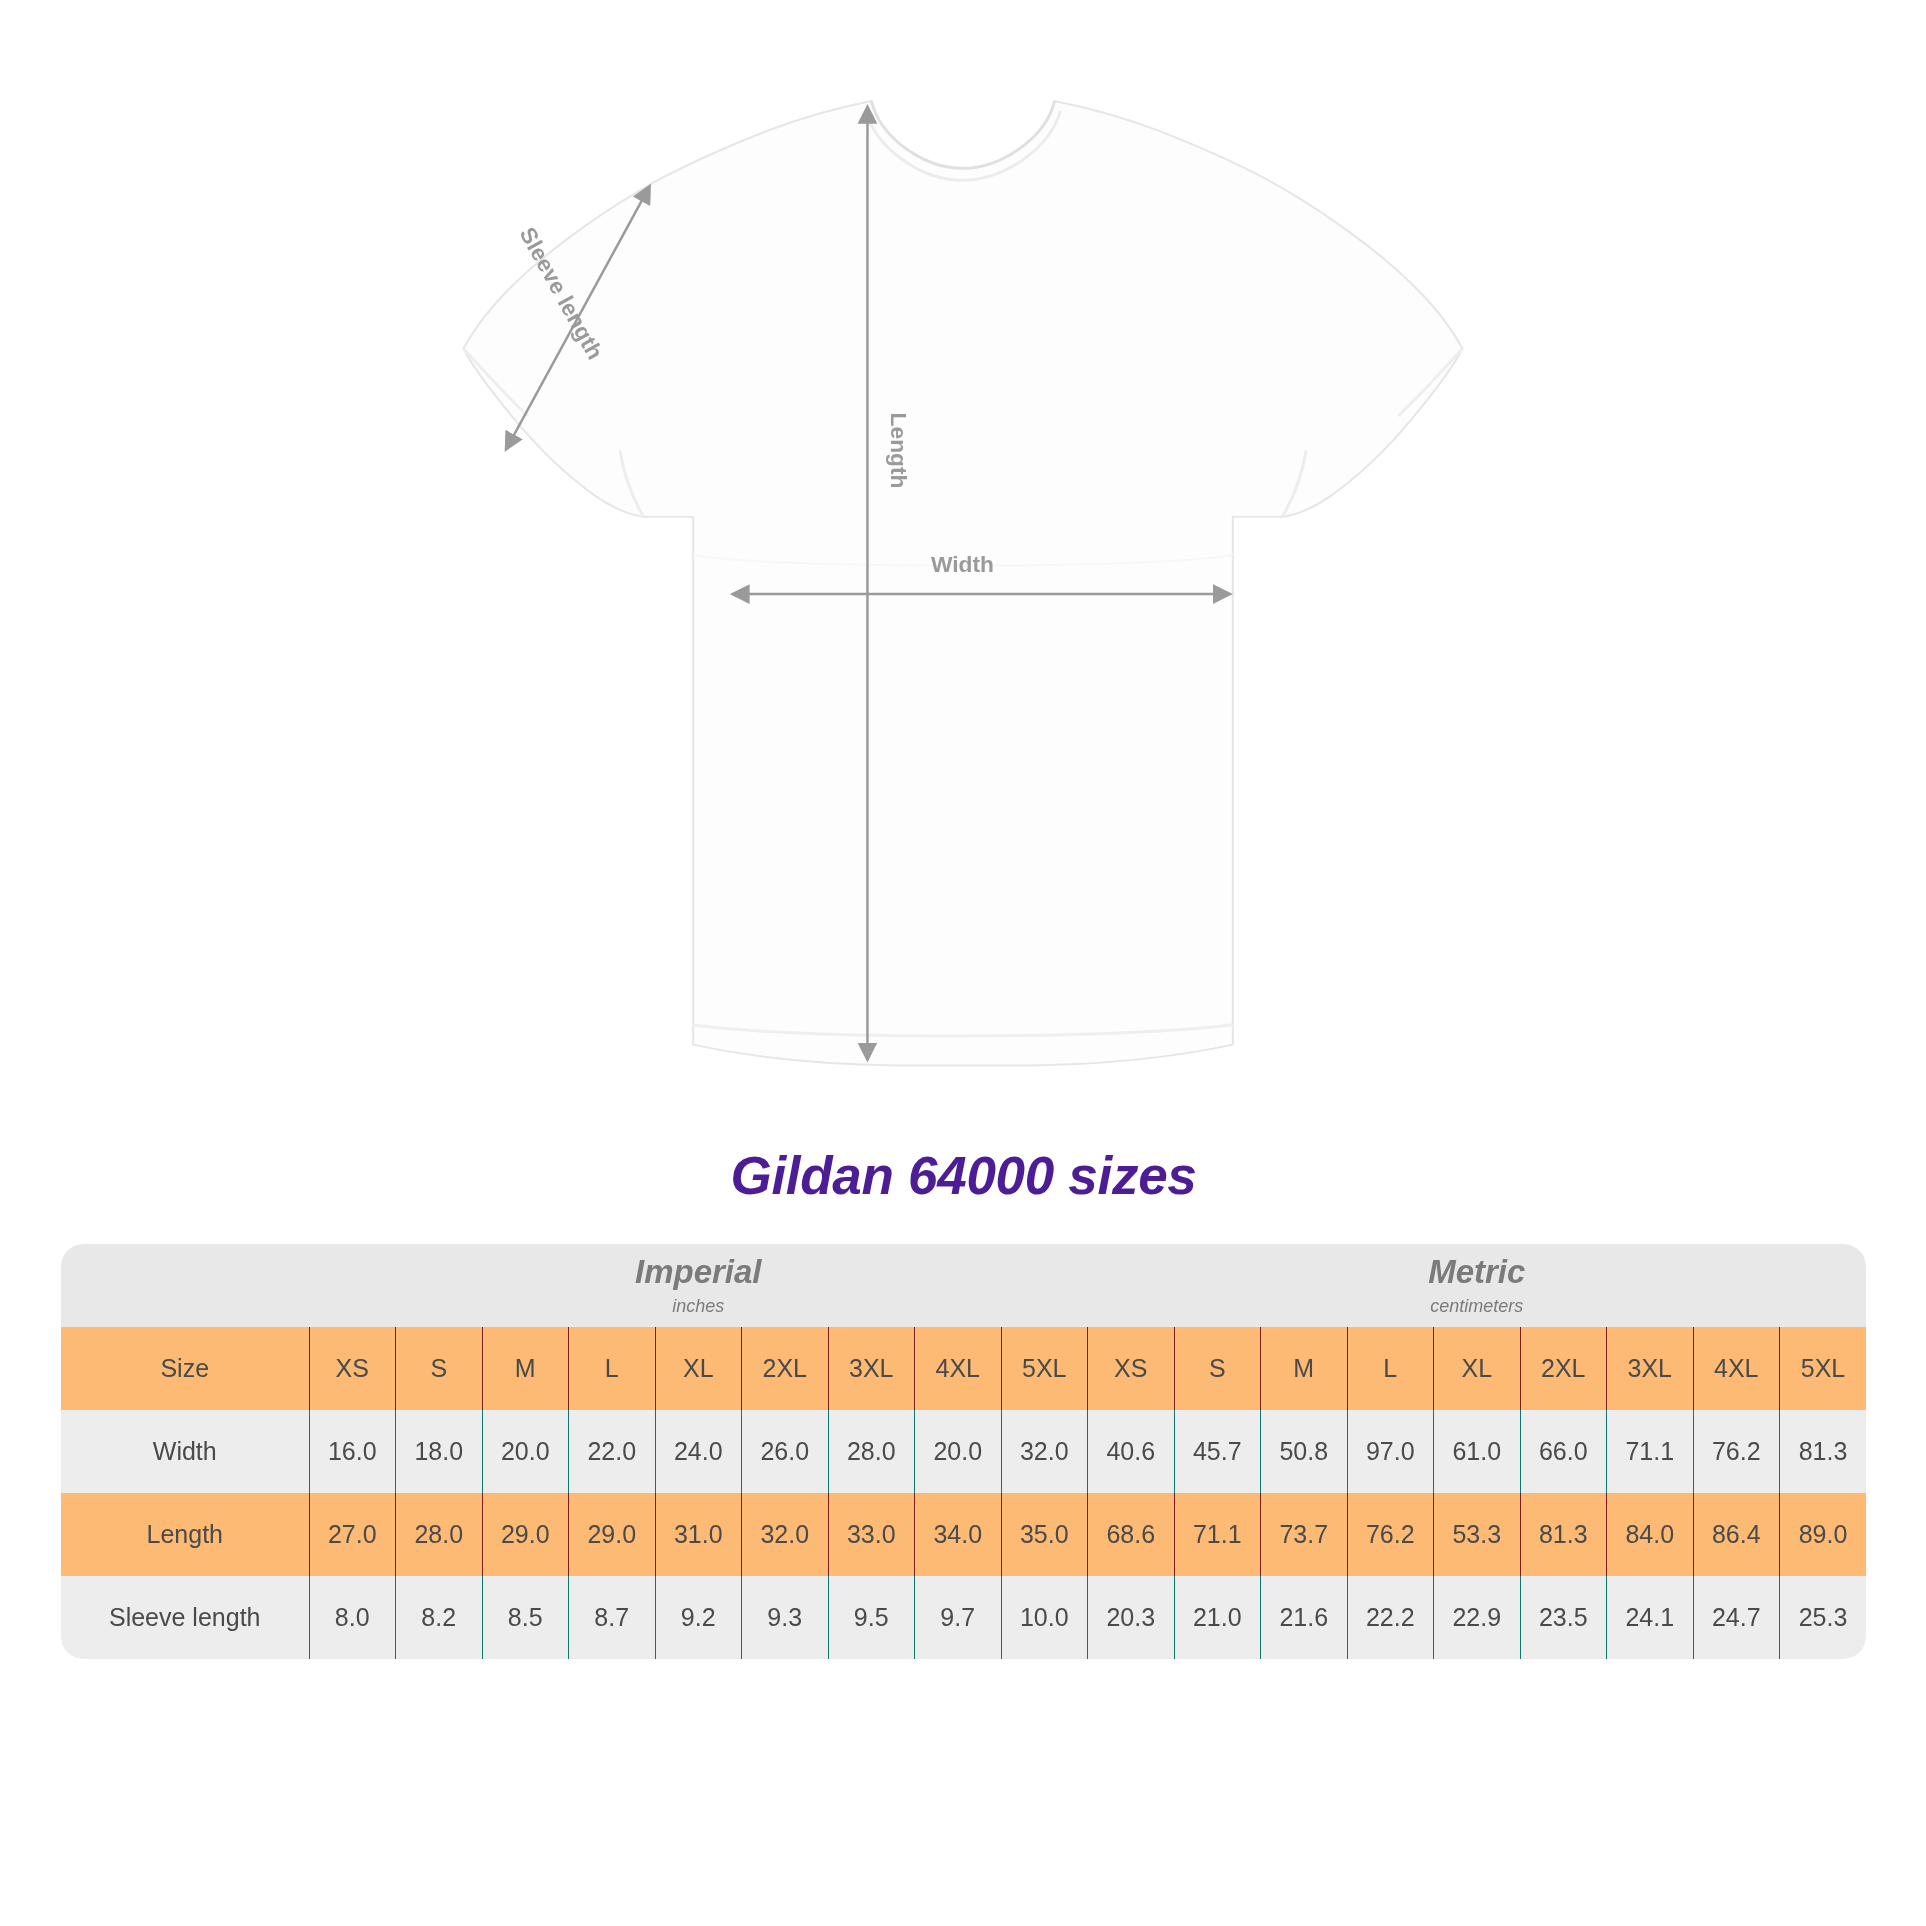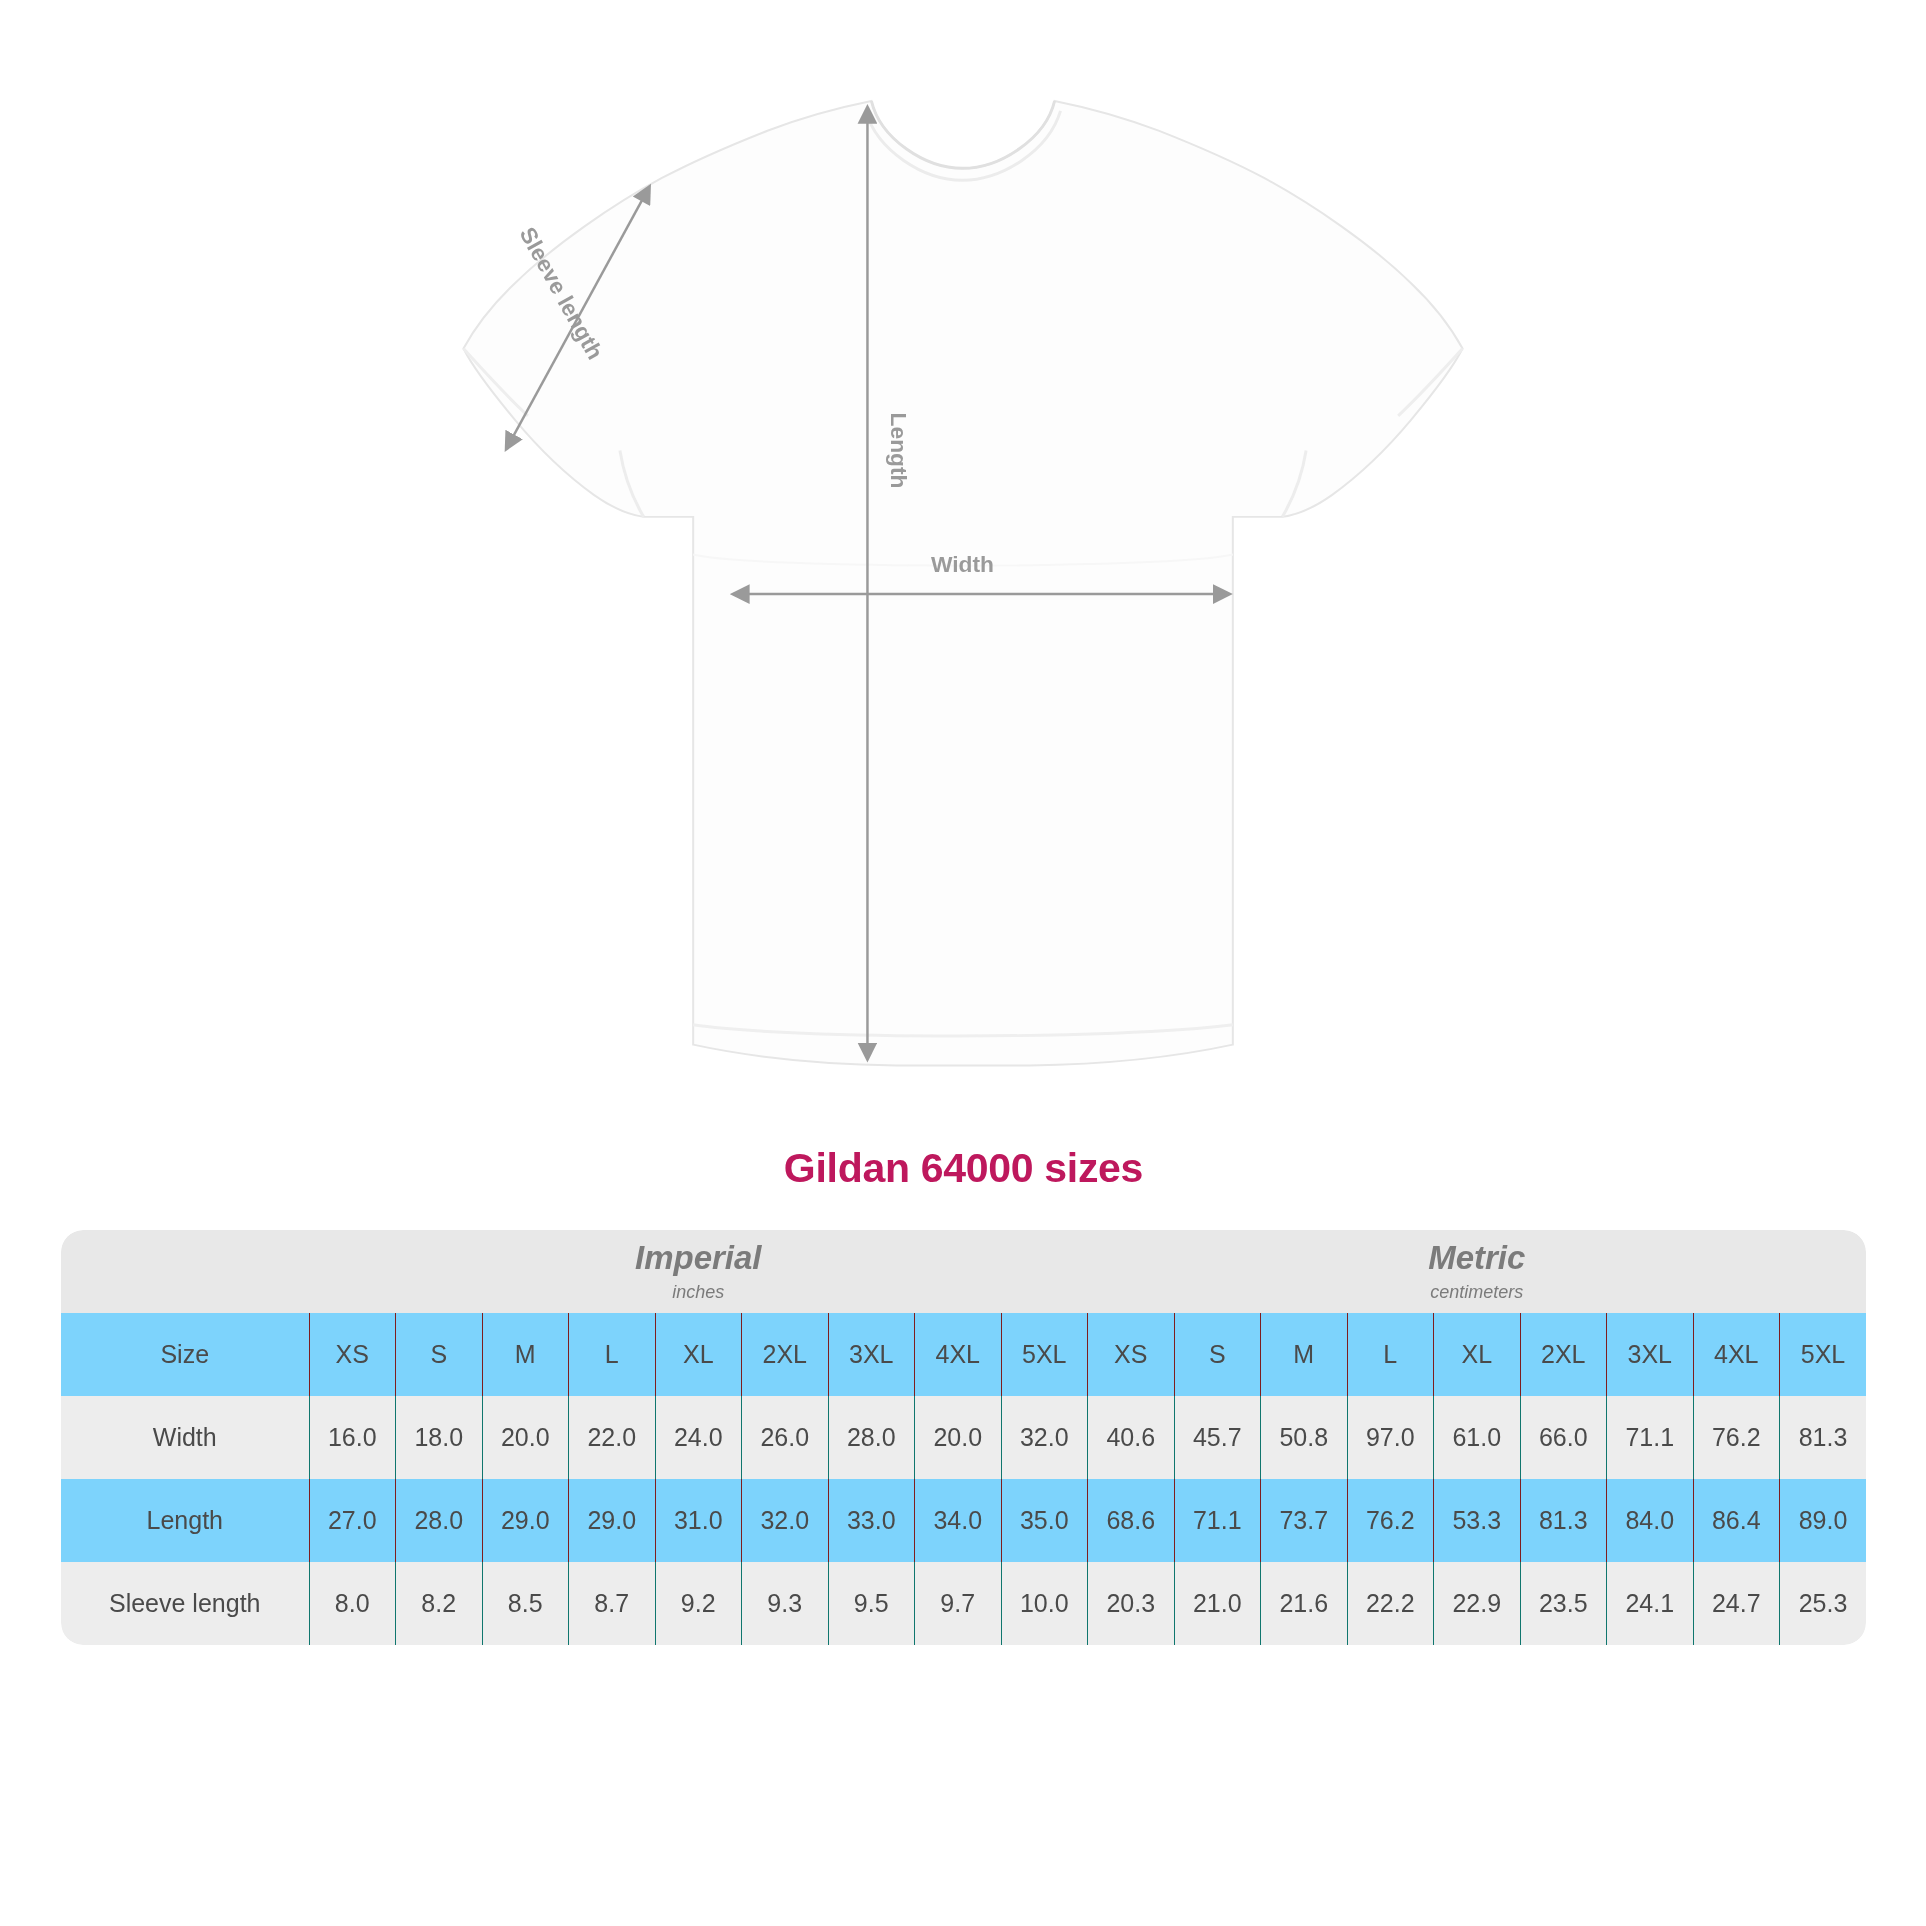--- a/index.html
+++ b/index.html
@@ -38,24 +38,25 @@
     fill: #9a9a9a;
     font-size: 23px;
   }
 
   
   .title-block {
     text-align: center;
     margin-top: 36px;
   }
   .chart-title {
-    font-size: 41px;
-    font-weight: bold;
-    color: #be185d;
+    font-size: 53px;
+    font-weight: bold;
+    color: #4c1d95;
     letter-spacing: -0.3px;
+    font-style: italic;
   }
   .chart-note {
     font-size: 23px;
     font-style: italic;
     color: #6e6e6e;
     margin-top: 22px;
   }
 
   
   .table-wrap {
@@ -90,21 +91,21 @@
     color: #7b7b7b;
     line-height: 1.25;
   }
   .unit-sub {
     font-size: 18px;
     font-style: italic;
     color: #7b7b7b;
     line-height: 1.5;
   }
   
-  .row-white td { background: #7dd3fc; }
+  .row-white td { background: #fdba74; }
   .row-grey td  { background: #ededed; }
 
   .rowlabel {
     font-weight: bold;
     color: #4a4a4a;
     font-size: 26px;
   }
   .colhead {
     font-weight: bold;
     color: #4a4a4a;

